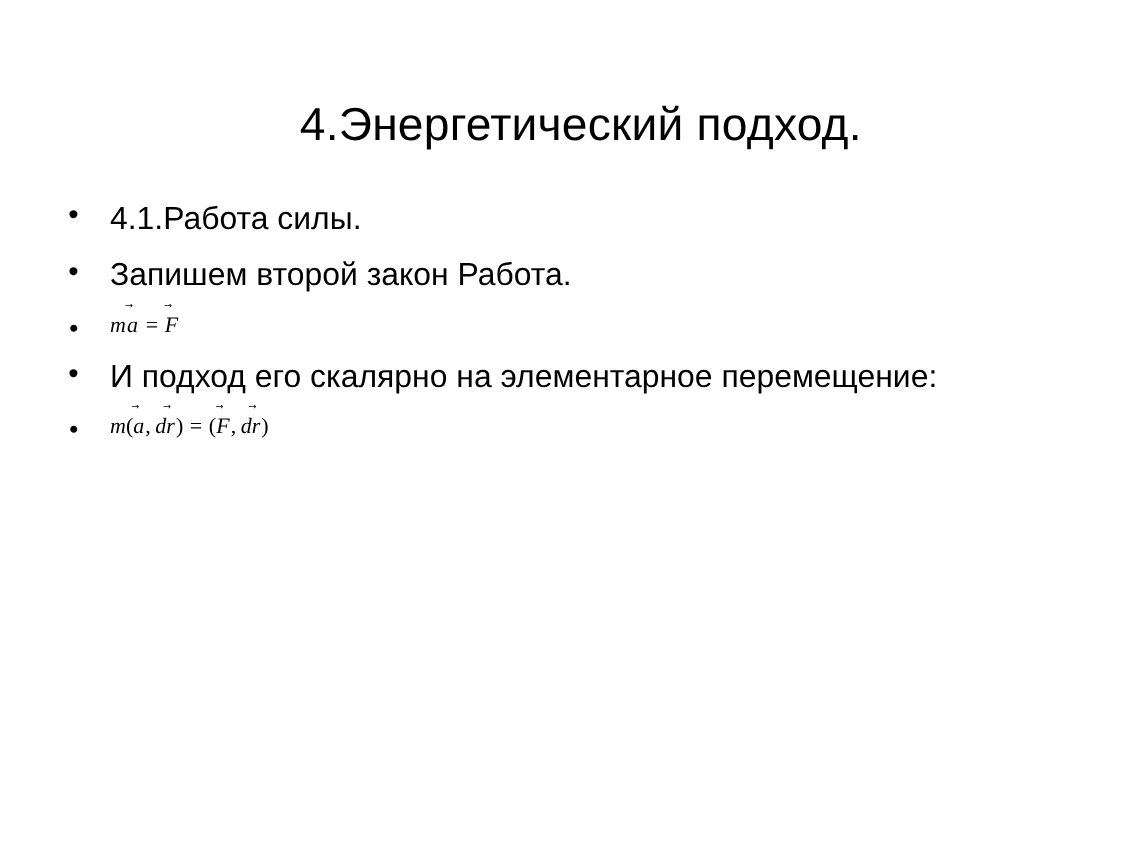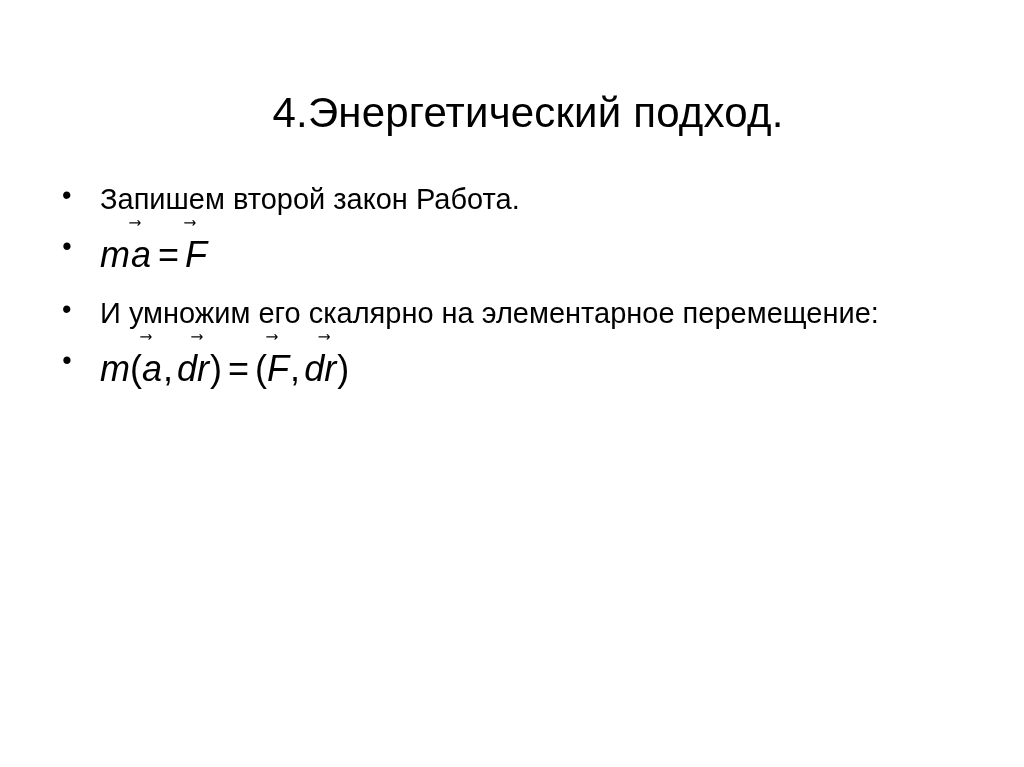--- a/index.html
+++ b/index.html
@@ -53,23 +53,23 @@
   .bullet-item::before {
     content: "•";
     position: absolute;
     left: 10px;
     top: -2px;
     font-size: 27px;
     line-height: 1.32;
     color: #000;
   }
   .bullet-item.math {
-    font-family: Liberation Sans, sans-serif;
+    font-family: Liberation Serif, serif;
     font-style: italic;
-    font-size: 36px;
+    font-size: 20px;
     margin-bottom: 15px;
   }
   .bullet-item.math-2 {
     margin-top: 3px;
   }
   
   .vec {
     position: relative;
     display: inline-block;
     padding-right: 1px;
@@ -99,31 +99,34 @@
 </style>
 </head>
 <body>
 
 <div class="slide">
 
   <h1 class="slide-title">4.Энергетический подход.</h1>
 
   <ul class="bullet-list">
 
+    <li class="bullet-item">
+      <span>4.1.Работа силы.</span>
+    </li>
 
     <li class="bullet-item">
       <span>Запишем второй закон Работа.</span>
     </li>
 
     <li class="bullet-item math">
       <span class="vec"><span>m</span></span><span class="vec"><span class="arr">⃗</span><span>a</span></span><span class="op">=</span><span class="vec"><span class="arr">⃗</span><span>F</span></span>
     </li>
 
     <li class="bullet-item">
-      <span>И умножим его скалярно на элементарное перемещение:</span>
+      <span>И подход его скалярно на элементарное перемещение:</span>
     </li>
 
     <li class="bullet-item math math-2">
       <span>m</span><span class="paren">(</span><span class="vec"><span class="arr">⃗</span><span>a</span></span><span class="comma">,</span><span>d</span><span class="vec"><span class="arr">⃗</span><span>r</span></span><span class="paren">)</span><span class="op">=</span><span class="paren">(</span><span class="vec"><span class="arr">⃗</span><span>F</span></span><span class="comma">,</span><span>d</span><span class="vec"><span class="arr">⃗</span><span>r</span></span><span class="paren">)</span>
     </li>
 
   </ul>
 </div>
 
 </body></html>

